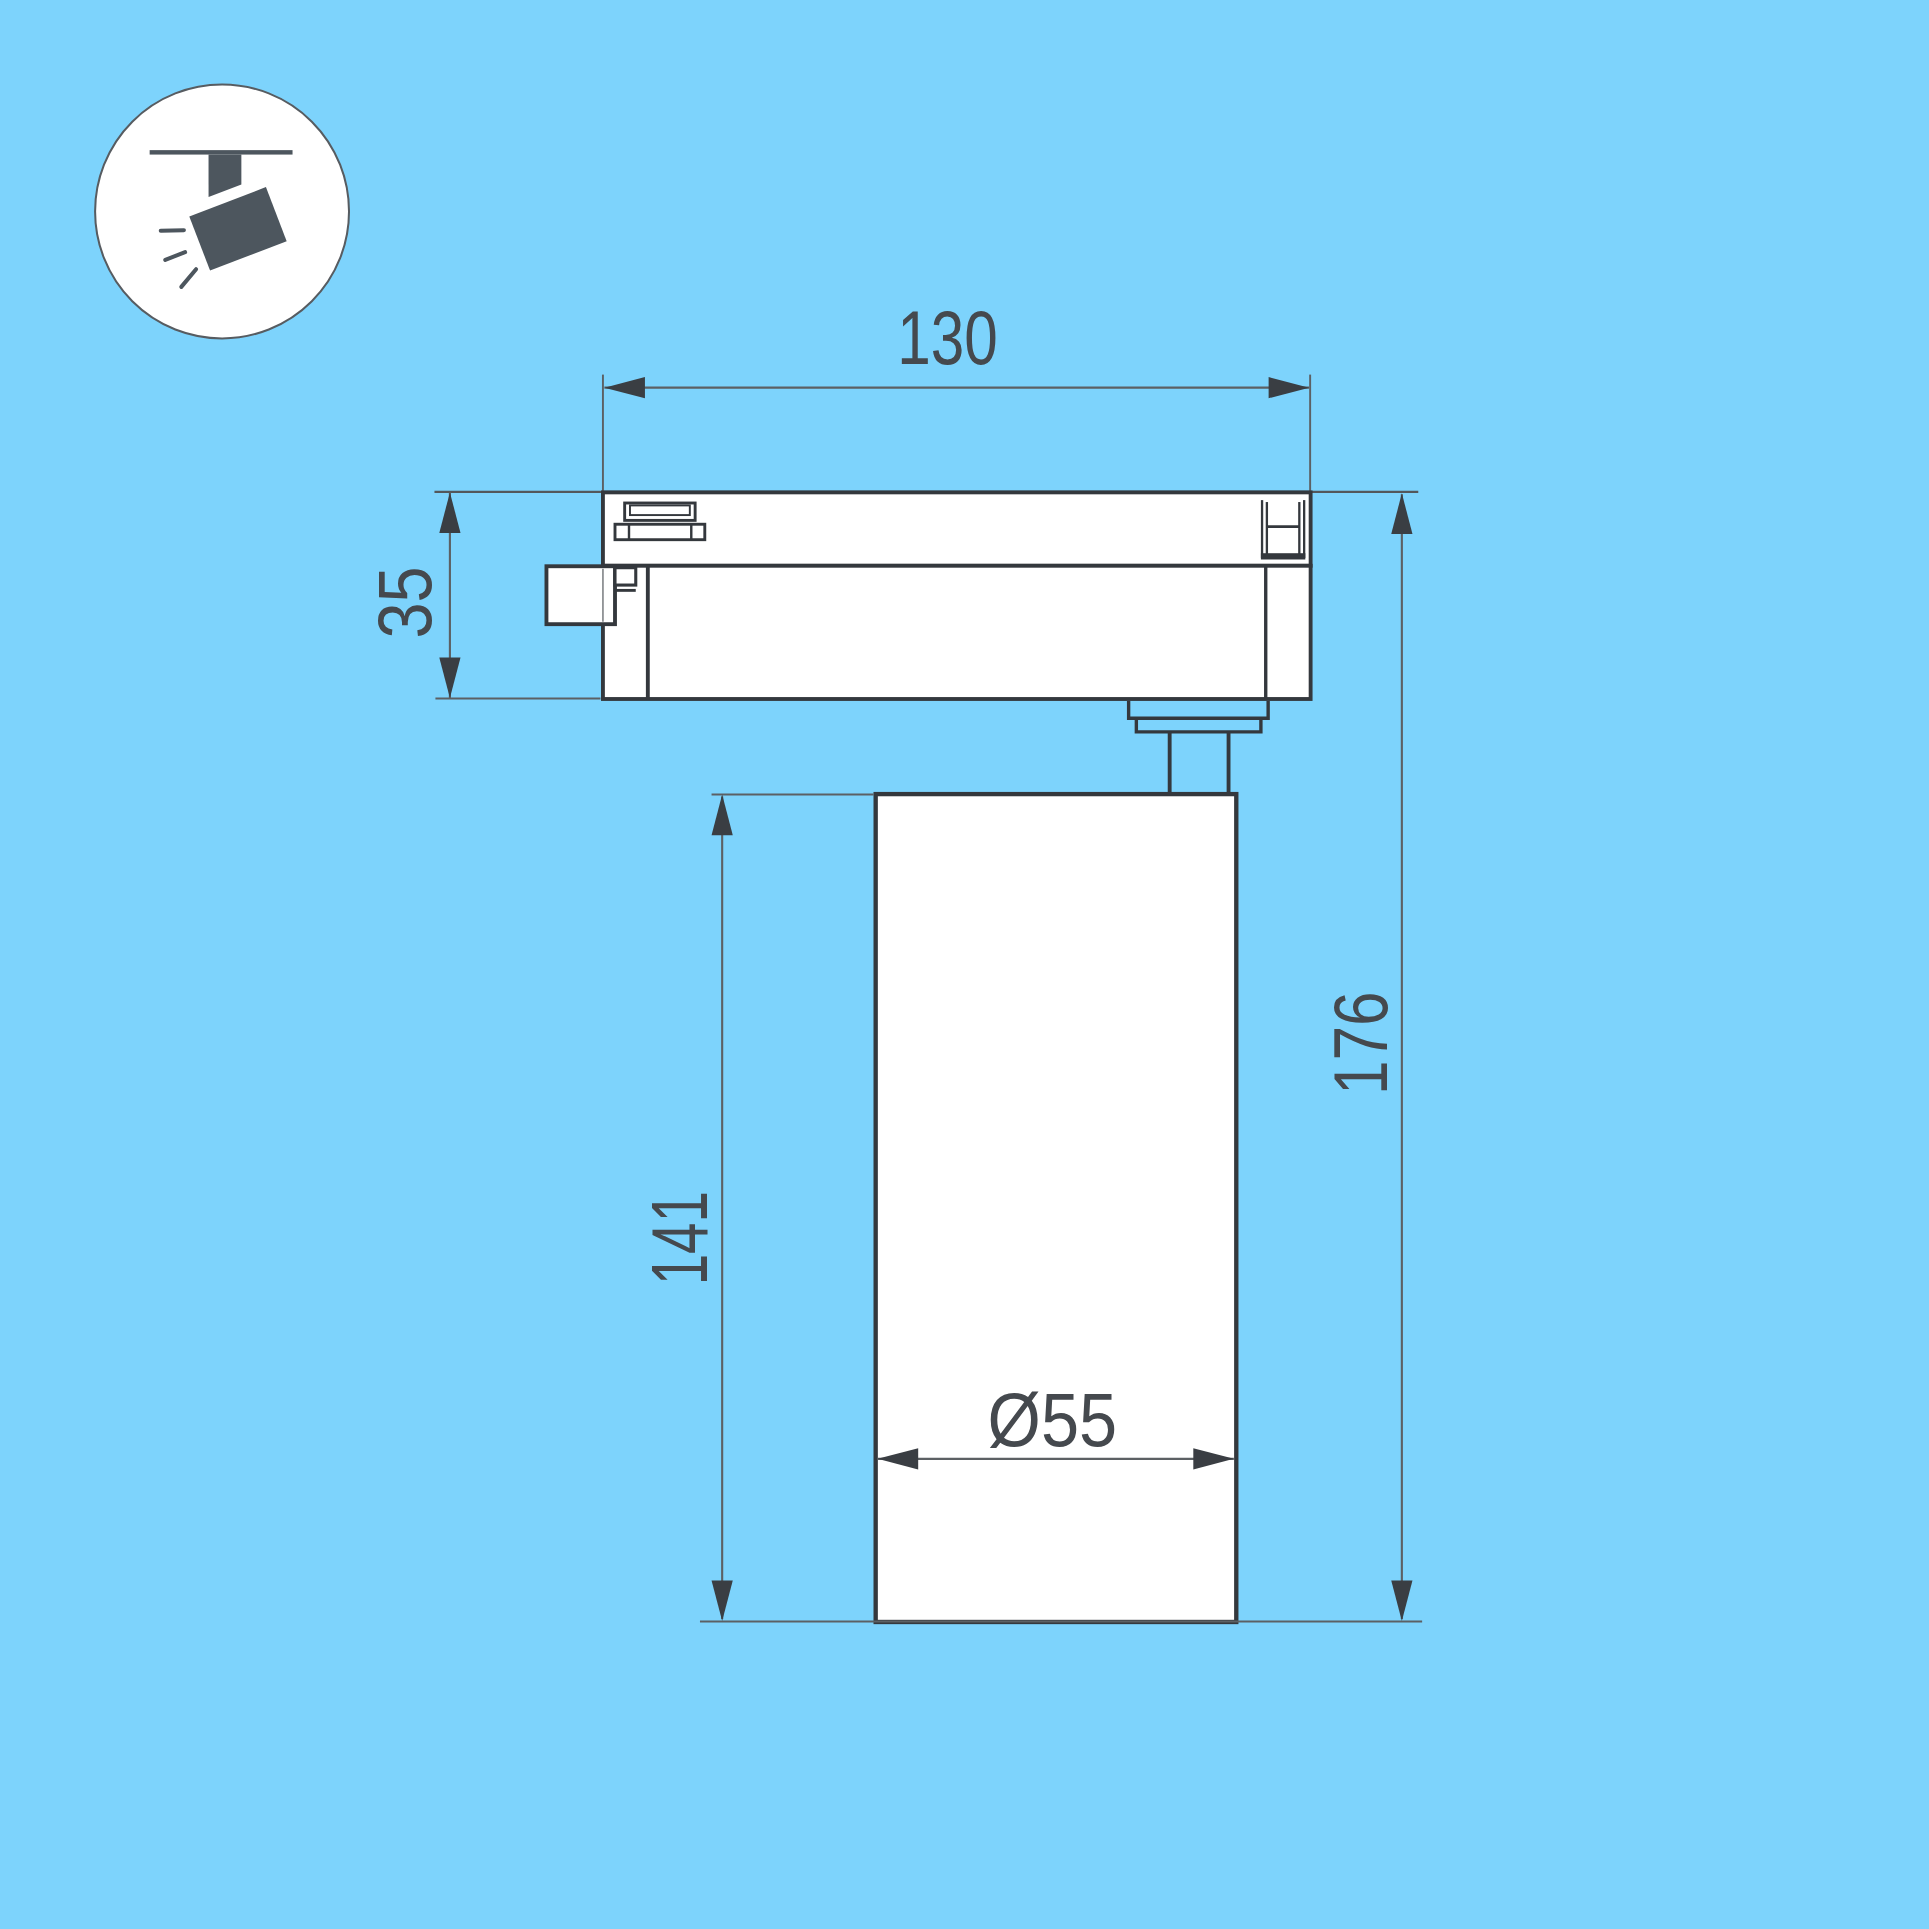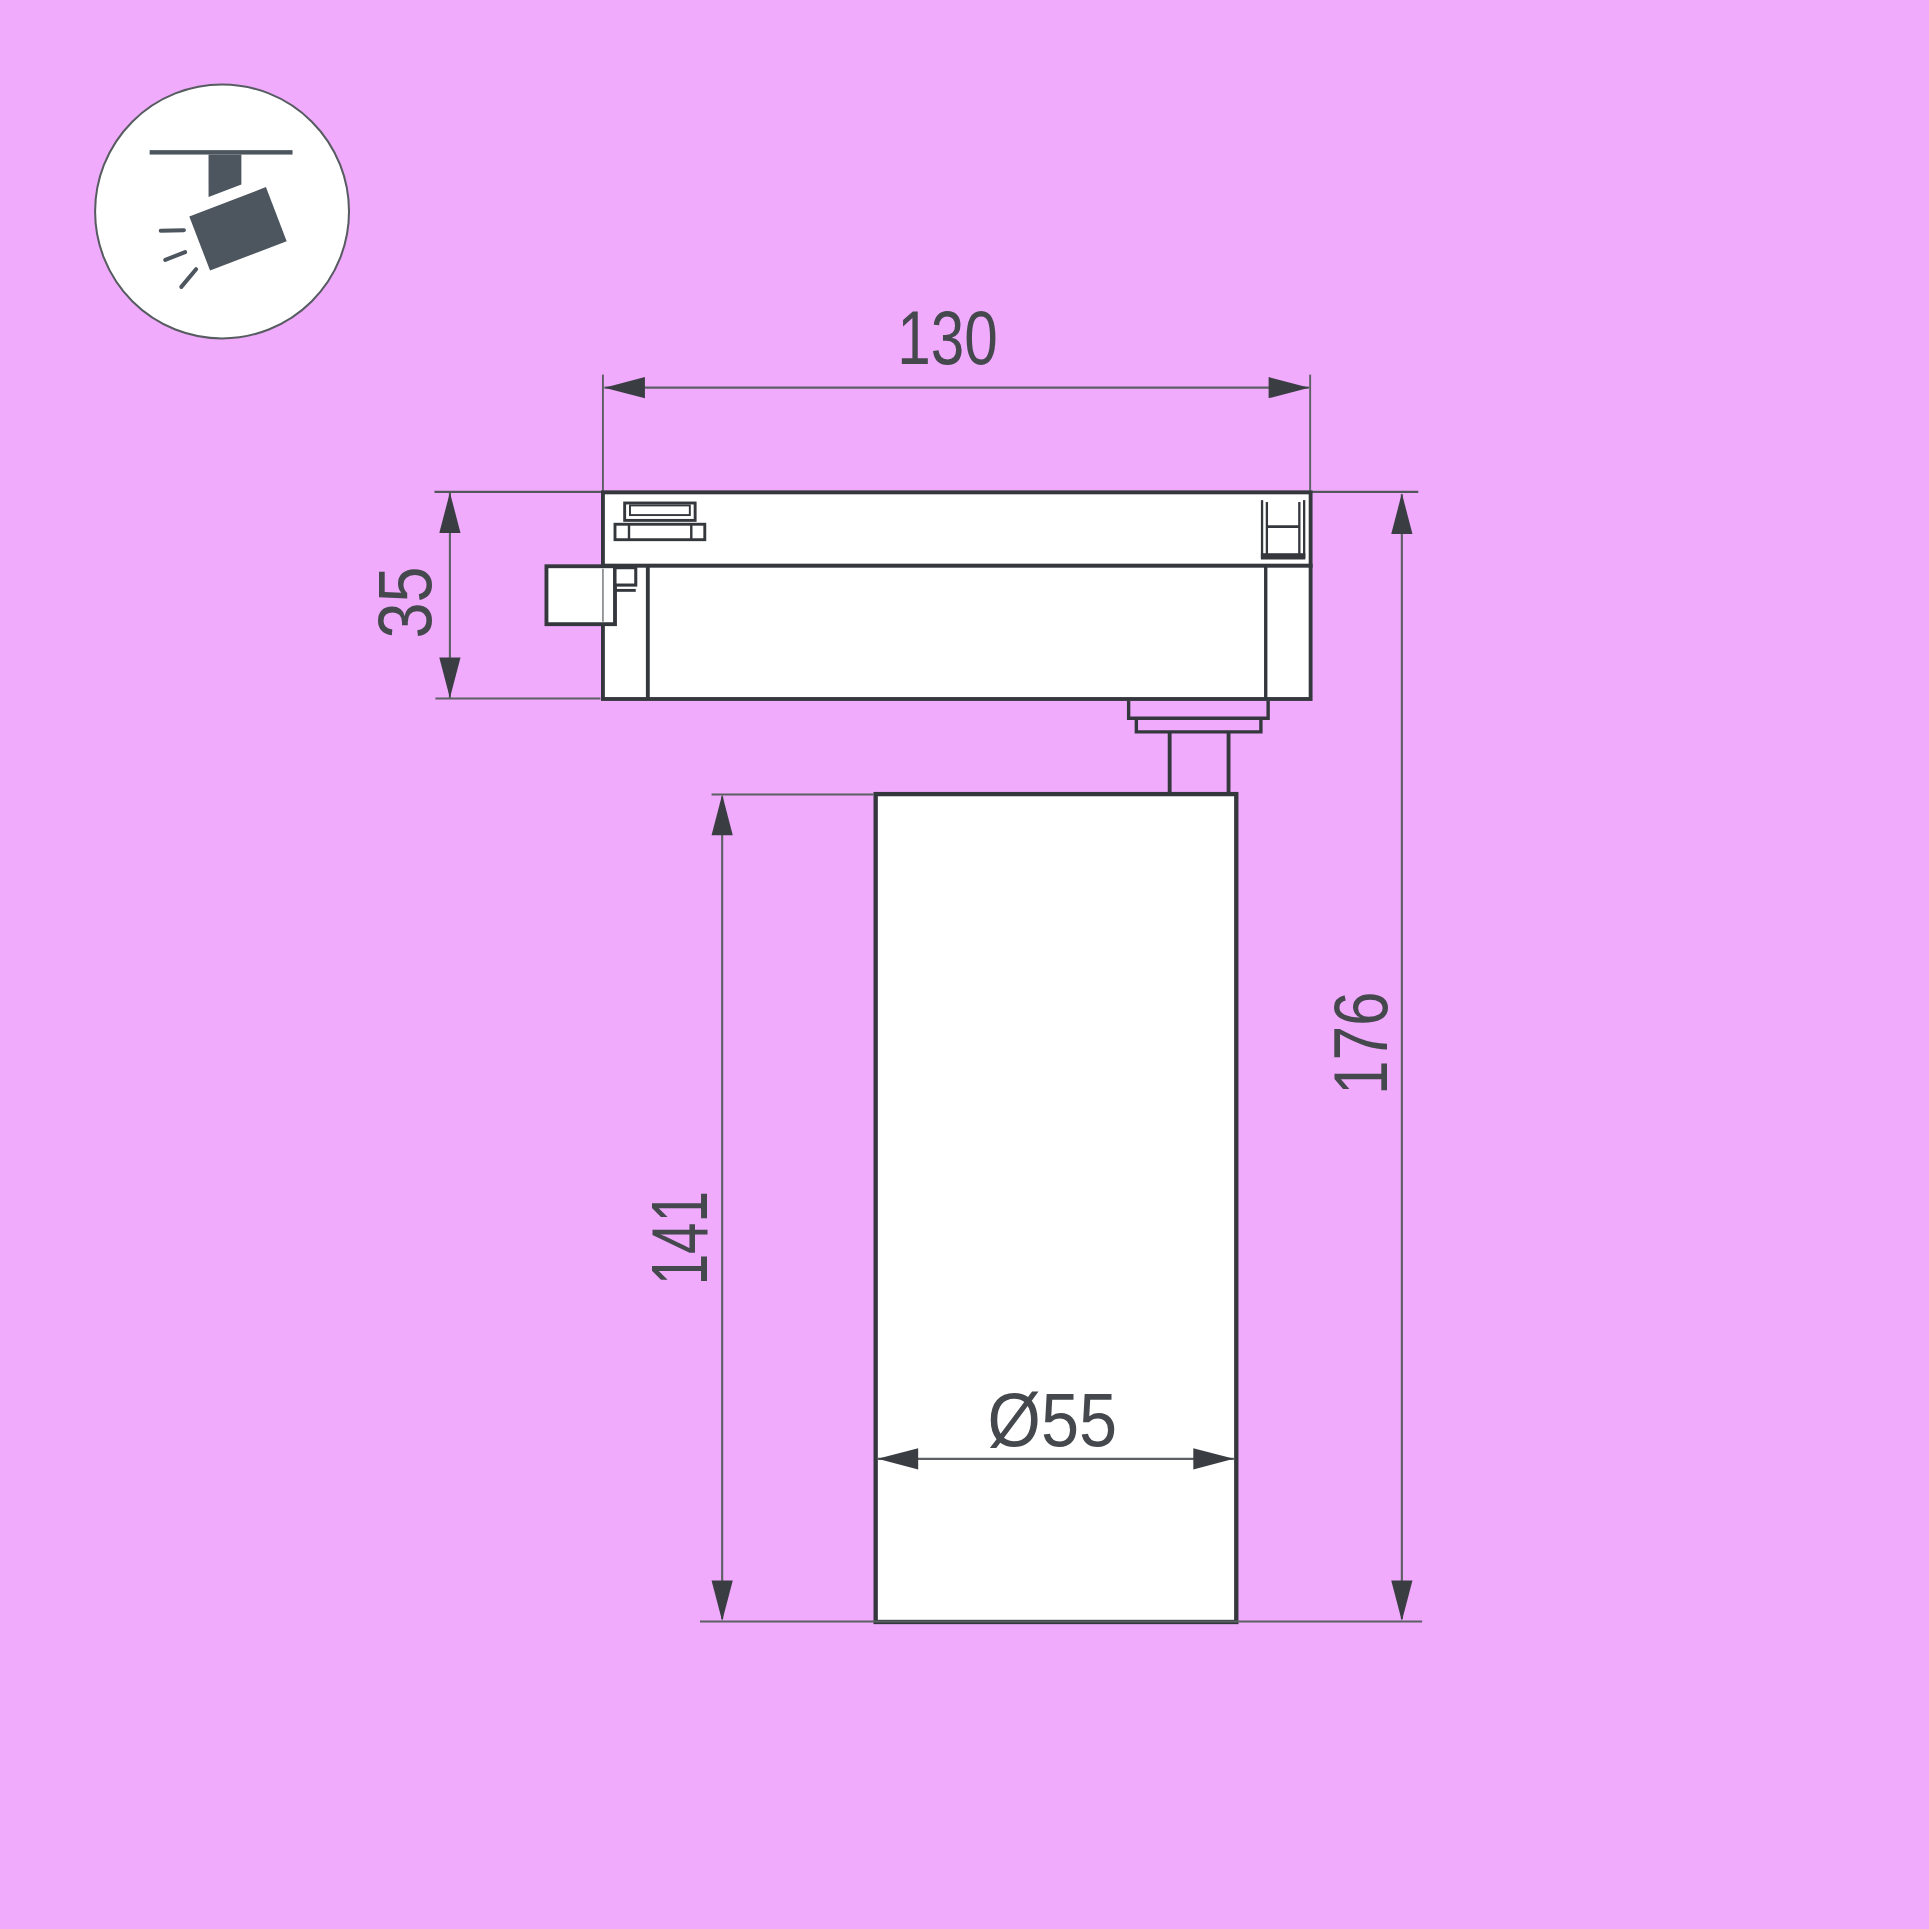--- a/index.html
+++ b/index.html
@@ -1,16 +1,16 @@
 <!DOCTYPE html>
 <html><head>
 <meta charset="utf-8">
 <style>
   html,body{margin:0;padding:0;background:#ffffff;}
-  .page{position:relative;width:1929px;height:1929px;background:#f0abfc;overflow:hidden;}
+  .page{position:relative;width:1929px;height:1929px;background:#7dd3fc;overflow:hidden;}
   svg{position:absolute;left:0;top:0;}
   text{font-family:"Liberation Sans", sans-serif;fill:#45494e;}
 </style>
 </head>
 <body>
 <div class="page">
 <svg width="1929" height="1929" viewBox="0 0 1998 1998">
 
   <circle cx="230" cy="219" r="131.5" fill="#ffffff" stroke="#575c61" stroke-width="2.1"></circle>
 

